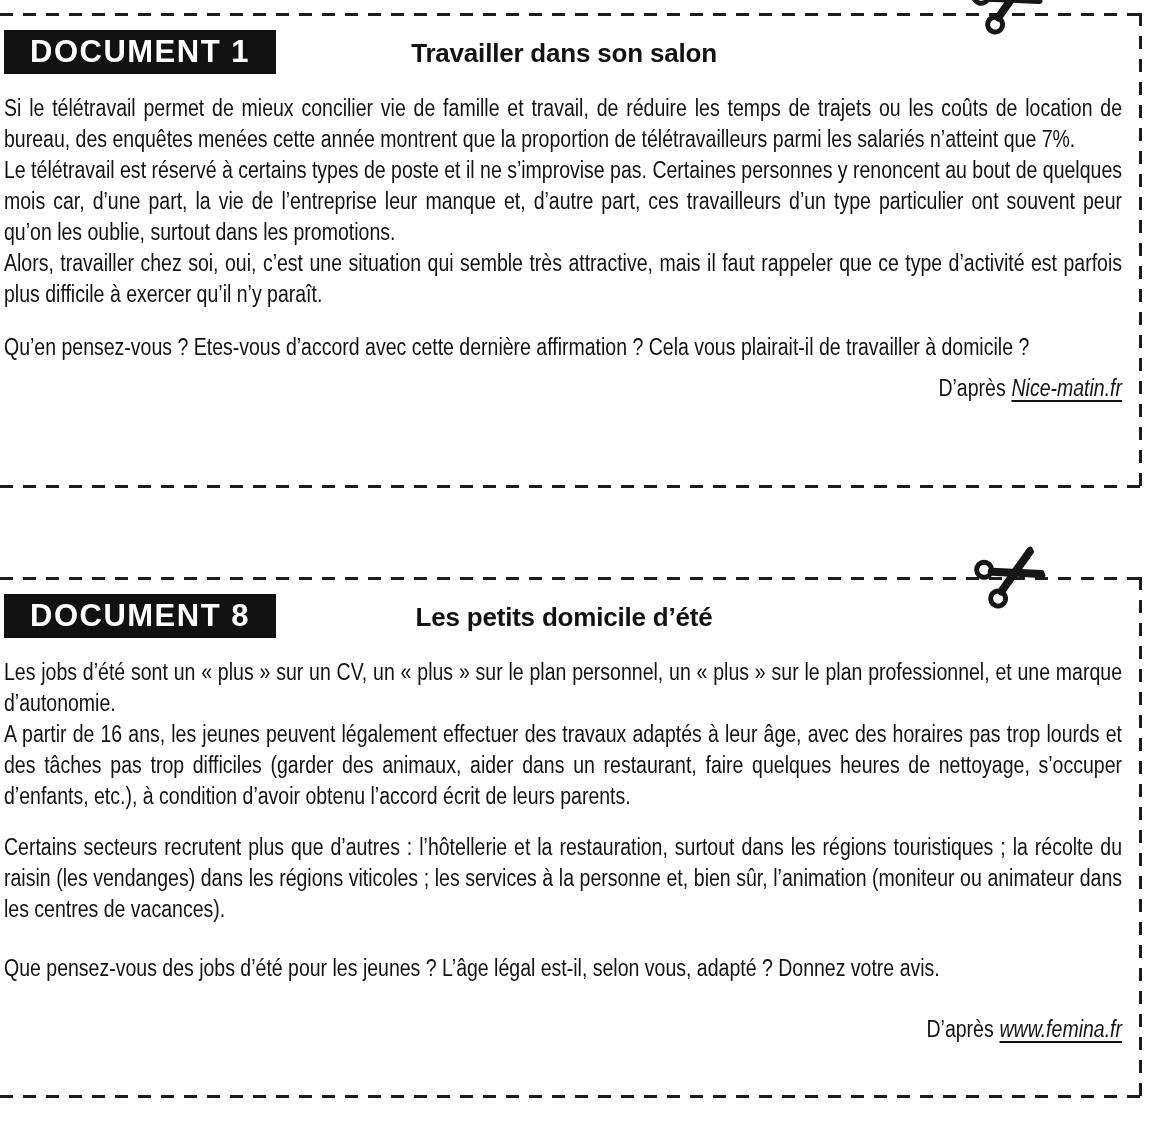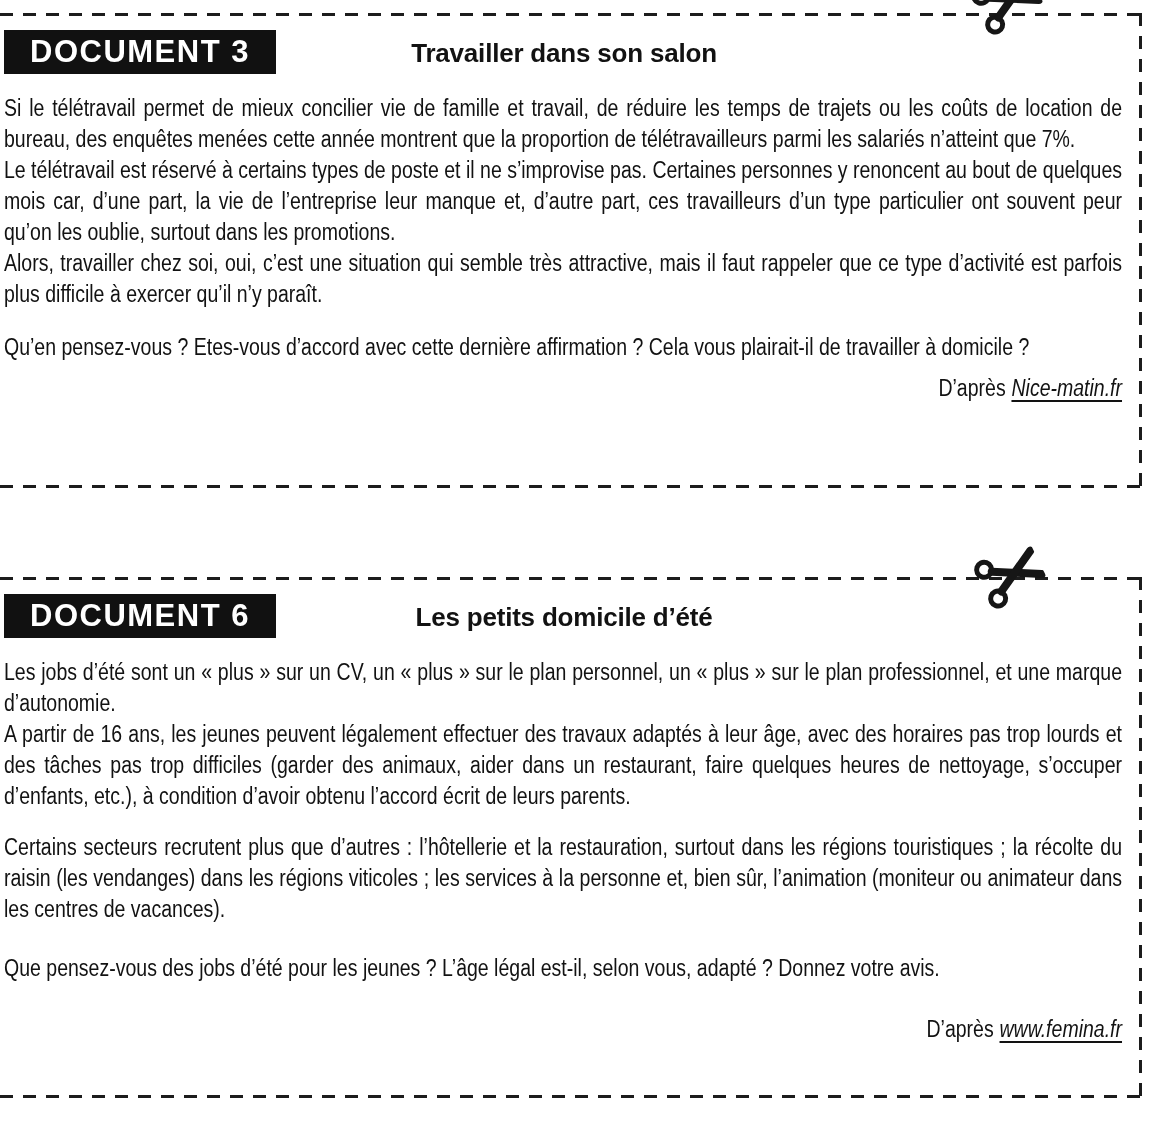--- a/index.html
+++ b/index.html
@@ -129,21 +129,21 @@
         <g fill="none" stroke="#161616">
           <circle cx="11" cy="16" r="7.5" stroke-width="5"></circle>
           <circle cx="11" cy="48" r="7.5" stroke-width="5"></circle>
           <path d="M17 21 L61 45" stroke-width="8" stroke-linecap="round"></path>
           <path d="M17 43 L61 19" stroke-width="8" stroke-linecap="round"></path>
         </g>
       </svg>
     </span>
 
     <header class="doc-header">
-      <div class="doc-label">DOCUMENT 3</div>
+      <div class="doc-label">DOCUMENT 1</div>
       <h2 class="doc-title">Travailler dans son salon</h2>
     </header>
 
     <div class="doc-body">
       <p class="para">Si le télétravail permet de mieux concilier vie de famille et travail, de réduire les temps de trajets ou les coûts de location de bureau, des enquêtes menées cette année montrent que la proportion de télétravailleurs parmi les salariés n’atteint que 7%.</p>
       <p class="para">Le télétravail est réservé à certains types de poste et il ne s’improvise pas. Certaines personnes y renoncent au bout de quelques mois car, d’une part, la vie de l’entreprise leur manque et, d’autre part, ces travailleurs d’un type particulier ont souvent peur qu’on les oublie, surtout dans les promotions.</p>
       <p class="para">Alors, travailler chez soi, oui, c’est une situation qui semble très attractive, mais il faut rappeler que ce type d’activité est parfois plus difficile à exercer qu’il n’y paraît.</p>
       <p class="question">Qu’en pensez-vous ? Etes-vous d’accord avec cette dernière affirmation ? Cela vous plairait-il de travailler à domicile ?</p>
       <p class="attribution">
         <span class="attr-prefix">D’après</span><span class="attr-source">Nice-matin.fr</span>
@@ -161,21 +161,21 @@
         <g fill="none" stroke="#161616">
           <circle cx="11" cy="16" r="7.5" stroke-width="5"></circle>
           <circle cx="11" cy="48" r="7.5" stroke-width="5"></circle>
           <path d="M17 21 L61 45" stroke-width="8" stroke-linecap="round"></path>
           <path d="M17 43 L61 19" stroke-width="8" stroke-linecap="round"></path>
         </g>
       </svg>
     </span>
 
     <header class="doc-header">
-      <div class="doc-label">DOCUMENT 6</div>
+      <div class="doc-label">DOCUMENT 8</div>
       <h2 class="doc-title">Les petits domicile d’été</h2>
     </header>
 
     <div class="doc-body">
       <p class="para">Les jobs d’été sont un « plus » sur un CV, un « plus » sur le plan personnel, un « plus » sur le plan professionnel, et une marque d’autonomie.</p>
       <p class="para">A partir de 16 ans, les jeunes peuvent légalement effectuer des travaux adaptés à leur âge, avec des horaires pas trop lourds et des tâches pas trop difficiles (garder des animaux, aider dans un restaurant, faire quelques heures de nettoyage, s’occuper d’enfants, etc.), à condition d’avoir obtenu l’accord écrit de leurs parents.</p>
       <p class="para gap">Certains secteurs recrutent plus que d’autres : l’hôtellerie et la restauration, surtout dans les régions touristiques ; la récolte du raisin (les vendanges) dans les régions viticoles ; les services à la personne et, bien sûr, l’animation (moniteur ou animateur dans les centres de vacances).</p>
       <p class="question q2">Que pensez-vous des jobs d’été pour les jeunes ? L’âge légal est-il, selon vous, adapté ? Donnez votre avis.</p>
       <p class="attribution a2">
         <span class="attr-prefix">D’après</span><span class="attr-source">www.femina.fr</span>

